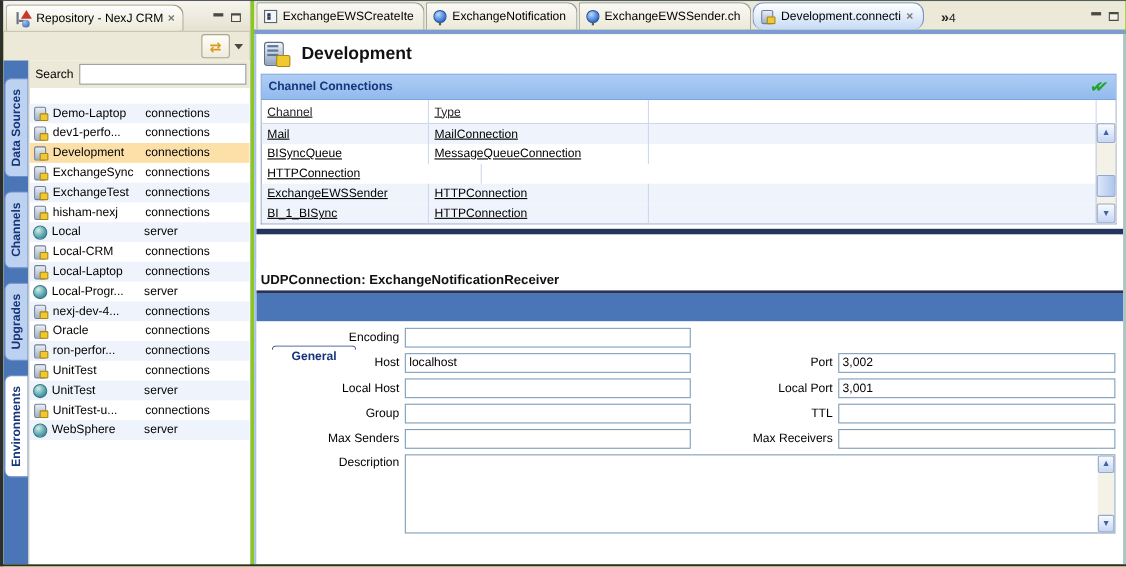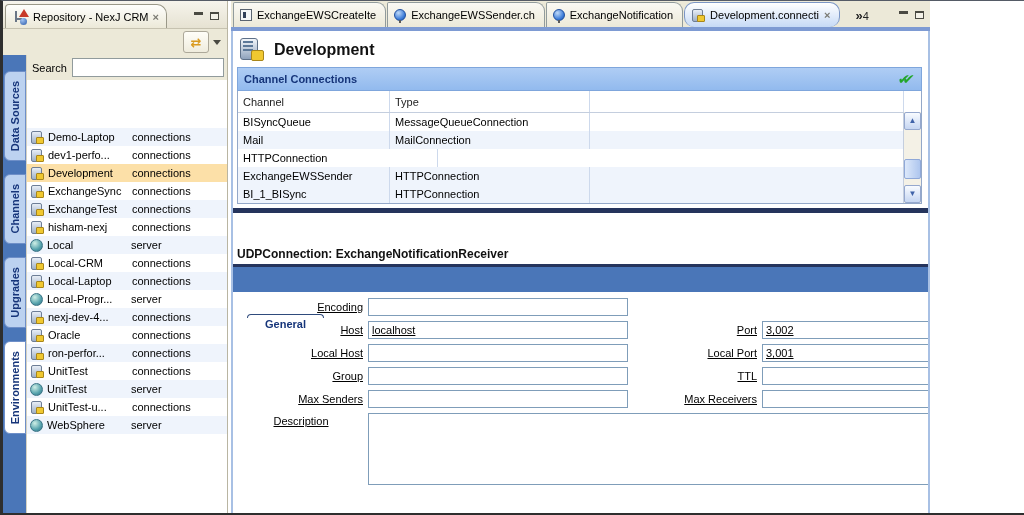--- a/index.html
+++ b/index.html
@@ -1,17 +1,17 @@
 <!DOCTYPE html>
 <html><head>
 <meta charset="utf-8">
 <style>
   html,body{margin:0;padding:0;}
   body{font-family:"Liberation Sans","DejaVu Sans",sans-serif;font-size:11px;color:#000;background:#ECE9D8;}
-  #screen{position:relative;width:1024px;height:515px;background:#ffffff;overflow:hidden;
+  #screen{position:relative;width:1024px;height:515px;background:#84cc16;overflow:hidden;
           border-left:3px solid #2E2E2E;border-top:1px solid #555B66;border-bottom:2px solid #2E2E2E;box-sizing:border-box;}
 
   
   #left-pane{position:absolute;left:0;top:0;width:224px;height:512px;display:flex;flex-direction:column;
              background:#ECE9D8;border-right:1px solid #B9B5A2;}
   .view-titlebar{height:27px;display:flex;align-items:flex-end;background:linear-gradient(#F6F4EC,#E6E2D2);
                  border-bottom:1px solid #C6C2B0;padding:0 2px;}
   .view-tab{display:flex;align-items:center;gap:4px;height:23px;padding:0 7px;background:linear-gradient(#FEFEFC,#ECE9D8);
             border:1px solid #9A9888;border-bottom:none;border-radius:4px 10px 0 0;}
   .view-tab .lbl{white-space:nowrap;}
@@ -26,24 +26,24 @@
   .sync-glyph{color:#D99A1F;font-weight:bold;font-size:13px;line-height:1;}
   .menu-arrow{width:0;height:0;border-left:4px solid transparent;border-right:4px solid transparent;border-top:5px solid #4A4A42;}
 
   .pane-body{flex:1;display:flex;min-height:0;}
   #vtab-strip{width:23px;background:#4A76B8;padding-top:16px;display:flex;flex-direction:column;align-items:center;}
   .vtab{width:20px;margin-bottom:13px;background:#BCD2F0;border:1px solid #6E8FC8;border-radius:6px 0 0 6px;
         display:flex;align-items:center;justify-content:center;}
   .vtab.selected{background:#FFFFFF;}
   .vtab span{writing-mode:vertical-rl;transform:rotate(180deg);font-weight:bold;font-size:11px;color:#16357A;
              padding:9px 0;white-space:nowrap;}
-  #left-main{flex:1;display:flex;flex-direction:column;background:#FFFFFF;border-left:1px solid #D6D2C2;min-width:0;gap:48px;}
+  #left-main{flex:1;display:flex;flex-direction:column;background:#FFFFFF;border-left:1px solid #D6D2C2;min-width:0;}
   .search-row{display:flex;align-items:center;gap:5px;padding:3px 3px 3px 5px;background:#ECE9D8;}
   .search-row input{flex:1;height:17px;border:1px solid #919B9C;font-family:inherit;font-size:11px;padding:0 3px;min-width:0;}
-  #repo-list{flex:1;overflow:hidden;background:#FFFFFF;}
+  #repo-list{flex:1;overflow:hidden;background:#FFFFFF;margin-top:14px;}
   .repo-item{display:flex;align-items:center;height:18px;padding-left:3px;white-space:nowrap;}
   .repo-item.alt{background:#EFF4FC;}
   .repo-item.selected{background:#FCE0A8;}
   .repo-item .nm{width:84px;overflow:hidden;text-overflow:clip;margin-left:4px;}
   .repo-item .tp{color:#000;}
 
   
   .ic{display:inline-block;flex:0 0 auto;}
   .ic-conn{width:14px;height:14px;position:relative;}
   .ic-conn::before{content:'';position:absolute;left:1px;top:1px;width:9px;height:11px;
@@ -59,21 +59,21 @@
   .ic-create::after{content:'';position:absolute;left:2px;bottom:2px;width:3px;height:3px;background:#30405A;}
   .ic-repo{width:16px;height:16px;position:relative;}
   .ic-repo::before{content:'';position:absolute;left:6px;top:0;width:0;height:0;
         border-left:5px solid transparent;border-right:5px solid transparent;border-bottom:8px solid #C83A28;}
   .ic-repo::after{content:'';position:absolute;left:7px;bottom:0;width:7px;height:7px;border-radius:50%;
         background:radial-gradient(circle at 35% 30%,#9FC2F2,#2B5AA8);}
   .ic-repo .bar{position:absolute;left:2px;top:2px;width:2px;height:11px;background:#6A7686;}
   .ic-repo .bar::after{content:'';position:absolute;left:2px;top:7px;width:5px;height:2px;background:#6A7686;}
 
   
-  #editor-pane{position:absolute;left:228px;top:0;width:699px;height:512px;display:flex;flex-direction:column;}
+  #editor-pane{position:absolute;left:228px;top:0;width:792px;height:512px;display:flex;flex-direction:column;}
   #editor-tabbar{height:26px;display:flex;align-items:flex-end;background:#ECE9D8;padding-left:2px;}
   .etab{display:flex;align-items:center;gap:5px;height:24px;padding:0 9px 0 6px;background:linear-gradient(#FAF9F4,#ECE9D8);
         border:1px solid #919B9C;border-bottom:none;border-radius:2px 9px 0 0;margin-right:1px;white-space:nowrap;}
   .etab.active{background:linear-gradient(#FFFFFF,#C6DAF6);border-color:#7B96C6;border-radius:10px;}
   .more-tabs{margin-left:14px;padding-bottom:4px;font-size:11px;color:#222;}
   .more-tabs b{font-size:13px;}
   #editor-strip{height:4px;background:#7E9BD3;}
   #editor-content{flex:1;background:#FFFFFF;border-left:2px solid #A8C0E4;border-right:2px solid #A8C0E4;position:relative;overflow:hidden;}
 
   .title-row{display:flex;align-items:center;gap:9px;padding:6px 8px 5px 6px;}
@@ -82,21 +82,21 @@
   .ic-dev::before{content:'';position:absolute;left:1px;top:1px;width:16px;height:20px;
         background:linear-gradient(#F2F6FA,#8FA2BC);border:1px solid #5E7088;border-radius:3px;}
   .ic-dev .slot{position:absolute;left:4px;width:10px;height:2px;background:#5C7898;}
   .ic-dev::after{content:'';position:absolute;right:1px;bottom:1px;width:11px;height:9px;background:#F0C830;border:1px solid #A8861A;border-radius:2px;}
 
   .section-bar{margin:0 6px 0 4px;height:22px;display:flex;align-items:center;
         background:linear-gradient(#AFCDF4,#92BAEE);border:1px solid #7FA6DC;padding:0 6px;}
   .section-bar .sec-title{font-weight:bold;color:#16357A;}
   .sec-checks{margin-left:auto;color:#22A52A;font-weight:bold;font-size:14px;letter-spacing:-7px;padding-right:8px;transform:skewX(-8deg);}
 
-  .ctable{margin:0 6px 0 4px;border:1px solid #94A8C8;border-top:none;position:relative;}
+  .ctable{margin:0 6px 0 4px;border:1px solid #94A8C8;border-top:none;position:relative;text-decoration:underline;}
   .trow{display:flex;height:18px;align-items:center;}
   .trow.header{height:21px;background:#FFFFFF;border-bottom:1px solid #C4CEDE;}
   .trow.header .tcell{color:#222;}
   .tcell{padding:0 5px;box-sizing:border-box;white-space:nowrap;overflow:hidden;height:100%;display:flex;align-items:center;}
   .c1{width:152px;border-right:1px solid #CDD9EC;}
   .c2{width:200px;border-right:1px solid #CDD9EC;}
   .c3{flex:1;}
   .csb{width:17px;border-left:1px solid #CDD9EC;height:100%;}
   .trow.alt{background:#EFF4FC;}
   .trow.selected{background:#FCE0A8;}
@@ -109,30 +109,30 @@
   .sb-thumb{position:absolute;left:0;right:0;background:linear-gradient(90deg,#DCE8FA,#AEC6EE);border:1px solid #8FA8D8;border-radius:2px;}
   .sb-thumb .grip{margin:45% 3px 0 3px;border-top:1px solid #8FA8D8;border-bottom:1px solid #8FA8D8;height:3px;}
 
   .navy-band{height:5px;background:#25345C;margin-top:4px;}
   .detail-title{padding:2px 6px 3px 4px;font-weight:bold;font-size:12px;color:#111;background:#FFFFFF;margin-top:32px;}
   .navy-line{height:3px;background:#25345C;}
   #general-bar{height:25px;background:#4A76B8;position:relative;}
   #general-tab{position:absolute;left:14px;top:2px;bottom:0;background:#FFFFFF;border:1px solid #2F4B7C;border-bottom:none;
         border-radius:5px 5px 0 0;padding:3px 17px 0 17px;font-weight:bold;color:#16357A;margin-top:45px;}
 
-  #form-area{padding:6px 8px 12px 6px;text-decoration:underline;}
+  #form-area{padding:6px 8px 12px 6px;}
   .fgrid{display:grid;grid-template-columns:124px 260px 124px 252px;column-gap:5px;row-gap:5px;align-items:center;}
   .flabel{text-align:right;white-space:nowrap;color:#000;}
   .finput{height:18px;border:1px solid #7F9DB9;font-family:inherit;font-size:11px;padding:0 3px;box-sizing:border-box;width:100%;}
   .fempty{height:18px;}
   .desc-wrap{grid-column:2 / span 3;position:relative;height:72px;}
   .desc-box{position:absolute;inset:0;border:1px solid #7F9DB9;background:#FFFFFF;}
   .desc-sb{position:absolute;top:1px;right:1px;bottom:1px;width:15px;background:#F4F1E6;display:flex;flex-direction:column;}
   .desc-sb .sb-btn{height:14px;}
-  .desc-label{align-self:start;padding-top:2px;text-align:center;}
+  .desc-label{align-self:start;padding-top:2px;}
 </style>
 </head>
 <body>
 
 <div id="screen">
 
   <div id="left-pane">
     <div class="view-titlebar">
       <div class="view-tab">
         <span class="ic ic-repo">
@@ -266,26 +266,26 @@
   <div id="editor-pane">
     <div id="editor-tabbar">
       <div class="tabs" style="display:flex;align-items:flex-end;">
           <div class="etab">
     <span class="ic eicon ic-create"></span>
     <span class="elabel">ExchangeEWSCreateIte</span>
 
   </div>
           <div class="etab">
     <span class="ic eicon ic-globe"></span>
-    <span class="elabel">ExchangeEWSSender.ch</span>
+    <span class="elabel">ExchangeNotification</span>
 
   </div>
           <div class="etab">
     <span class="ic eicon ic-globe"></span>
-    <span class="elabel">ExchangeNotification</span>
+    <span class="elabel">ExchangeEWSSender.ch</span>
 
   </div>
           <div class="etab active">
     <span class="ic eicon ic-conn"></span>
     <span class="elabel">Development.connecti</span>
     <span class="close-x eclose">×</span>
   </div>
         </div>
       <span class="more-tabs"><b>»</b><span>4</span></span>
       <div class="winbtns">
@@ -311,28 +311,28 @@
       </div>
 
       <div class="ctable">
         <div class="trow header">
           <span class="tcell c1">Channel</span>
           <span class="tcell c2">Type</span>
           <span class="tcell c3"></span>
           <span class="csb"></span>
         </div>
         <div id="table-rows">
+            <div class="trow alt">
+    <span class="tcell c1">Mail</span>
+    <span class="tcell c2">MailConnection</span>
+    <span class="tcell c3"></span>
+  </div>
             <div class="trow">
     <span class="tcell c1">BISyncQueue</span>
     <span class="tcell c2">MessageQueueConnection</span>
-    <span class="tcell c3"></span>
-  </div>
-            <div class="trow alt">
-    <span class="tcell c1">Mail</span>
-    <span class="tcell c2">MailConnection</span>
     <span class="tcell c3"></span>
   </div>
             <div class="trow">
     <span class="tcell c2">HTTPConnection</span>
     <span class="tcell c3"></span>
   </div>
             <div class="trow alt">
     <span class="tcell c1">ExchangeEWSSender</span>
     <span class="tcell c2">HTTPConnection</span>
     <span class="tcell c3"></span>

